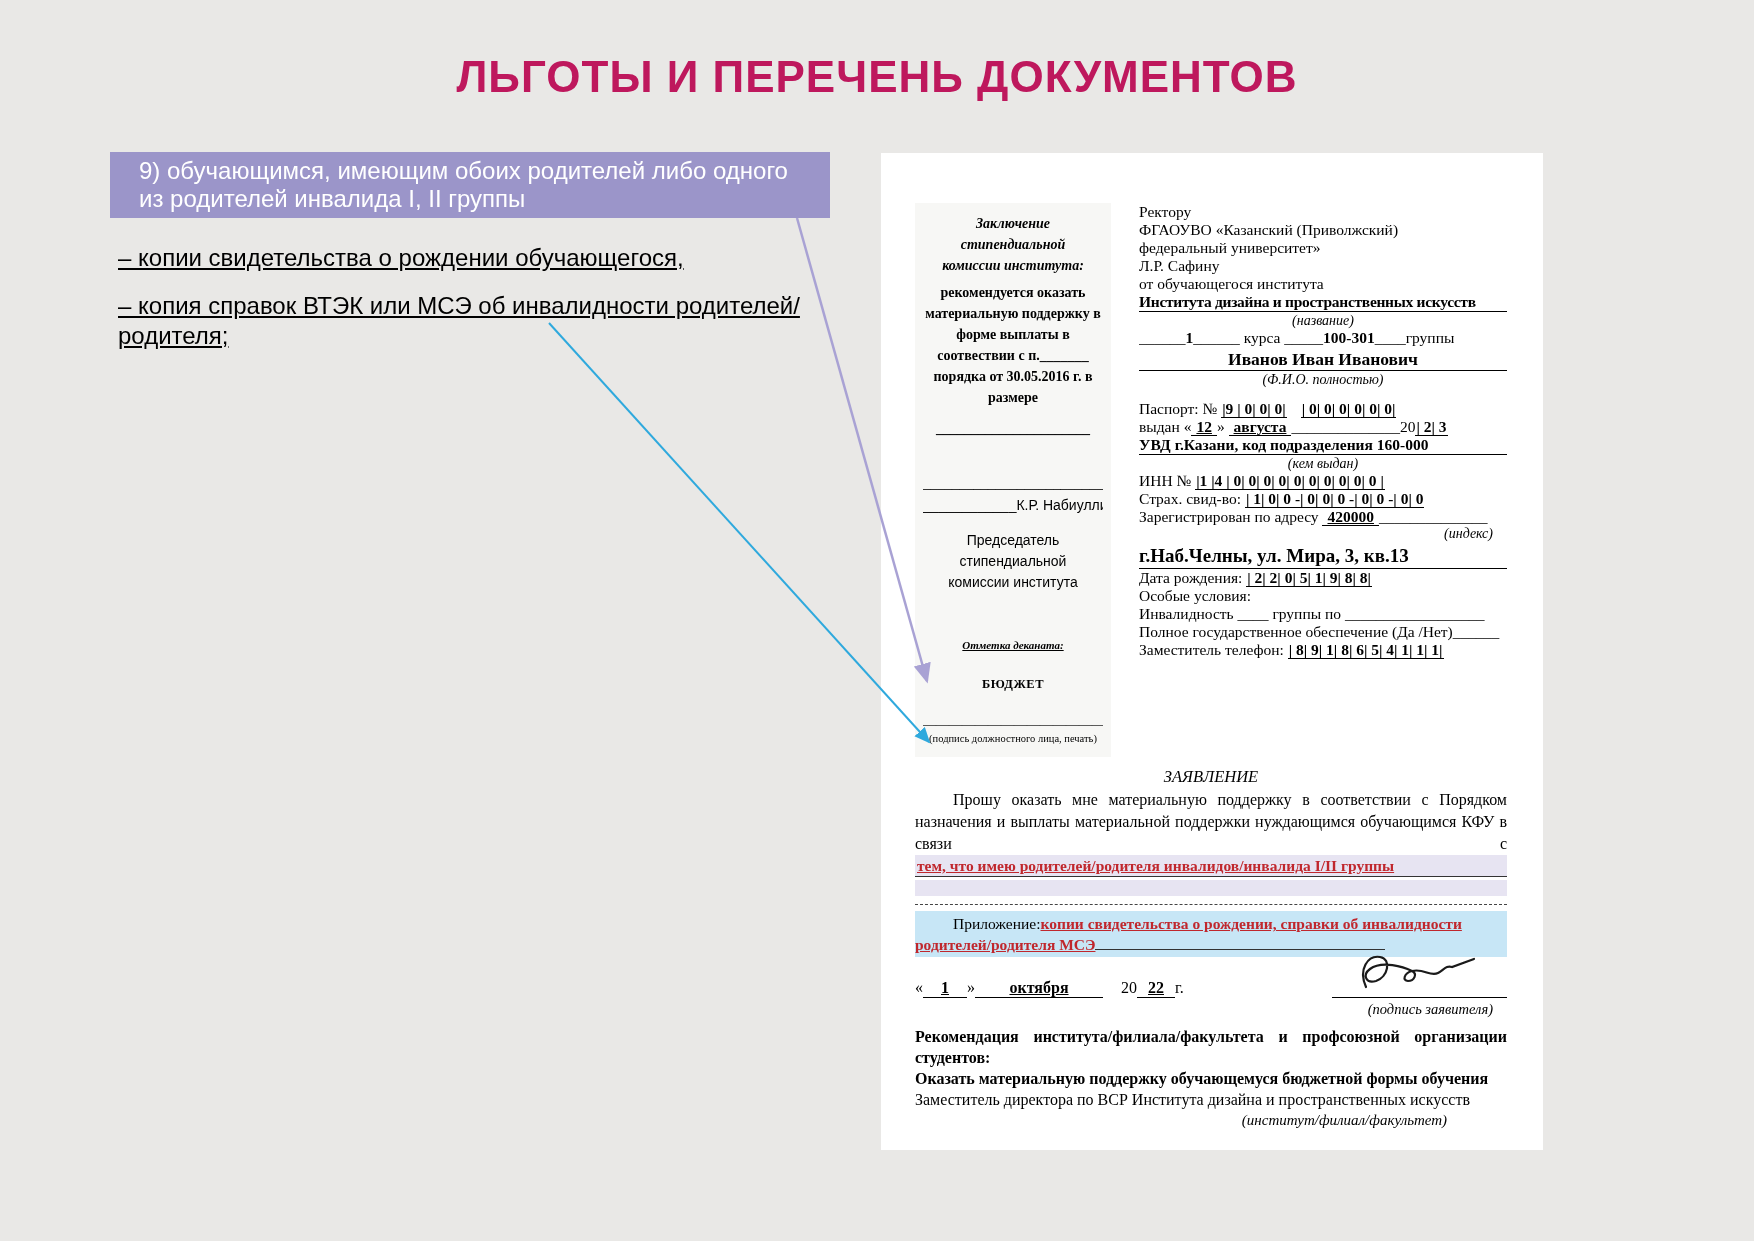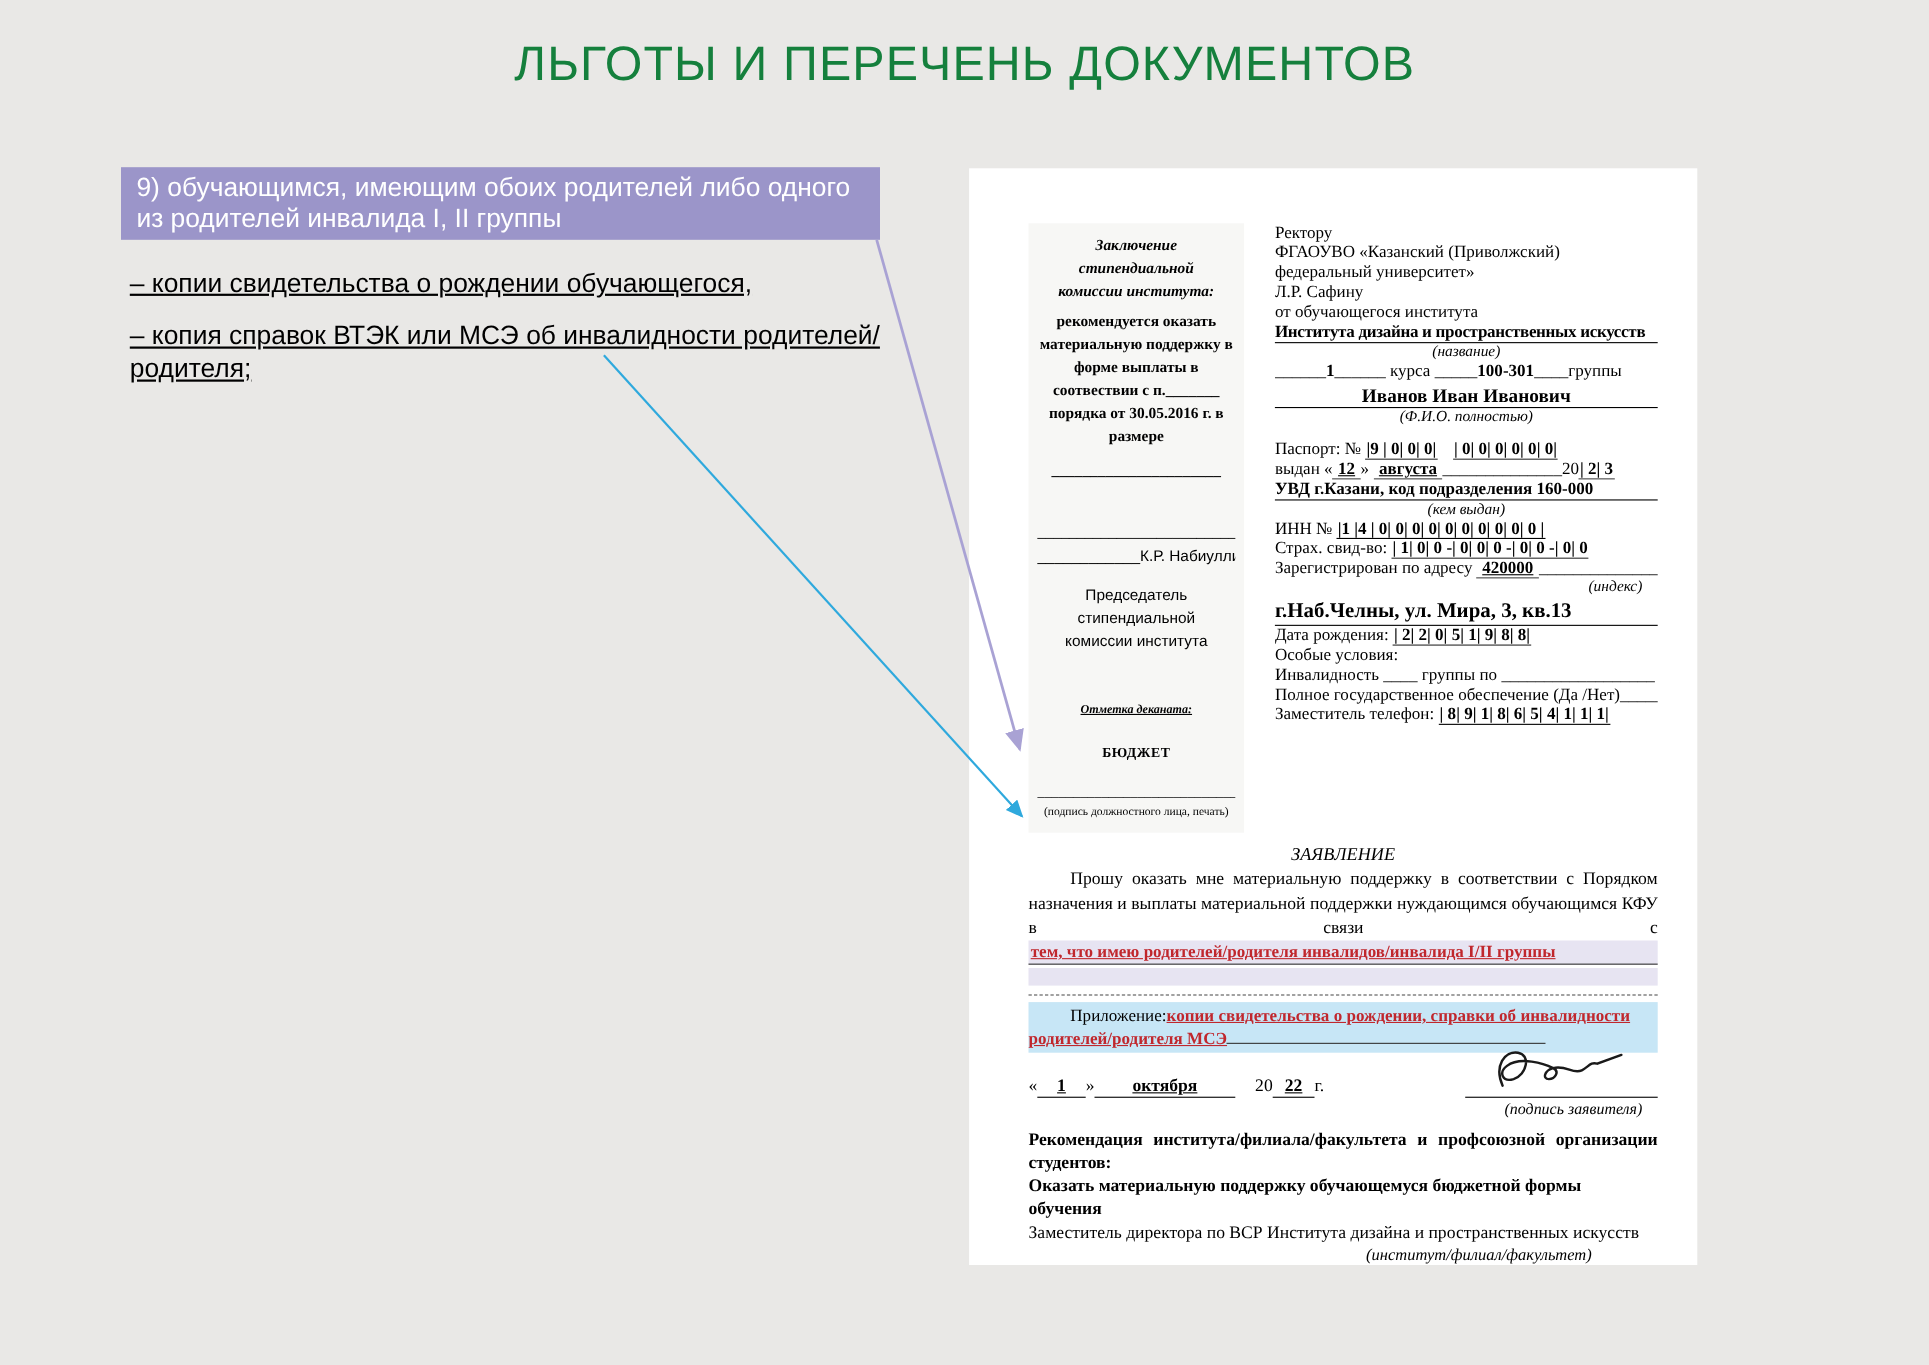--- a/index.html
+++ b/index.html
@@ -1,41 +1,41 @@
 <!DOCTYPE html>
 <html><head>
 <meta charset="utf-8">
 <style>
   html,body{margin:0;padding:0;}
   body{
     width:1754px;height:1241px;position:relative;overflow:hidden;
     background:#e9e8e6;font-family:"Liberation Sans",sans-serif;
   }
   .title{
-    position:absolute;top:34px;left:0;width:100%;text-align:center;
-    font-size:44px;font-weight:normal;color:#15803d;letter-spacing:1px;
+    position:absolute;top:52px;left:0;width:100%;text-align:center;
+    font-size:44px;font-weight:bold;color:#be185d;letter-spacing:1px;
   }
   .benefit-box{
     position:absolute;left:110px;top:152px;width:662px;background:#9b95c9;
-    color:#ffffff;font-size:24px;line-height:28px;padding:5px 14px;
+    color:#ffffff;font-size:24px;line-height:28px;padding:5px 29px;
     white-space:pre-line;
   }
   .bullet{
     position:absolute;left:118px;font-size:24px;line-height:30px;color:#000000;
     white-space:pre-line;
     text-decoration:underline;
   }
   .bullet1{top:243px;}
   .bullet2{top:291px;}
   .arrows{position:absolute;left:0;top:0;width:1754px;height:1241px;pointer-events:none;z-index:5;}
 
   
   .doc{
     position:absolute;left:881px;top:153px;width:662px;height:997px;background:#ffffff;
-    box-sizing:border-box;padding:50px 36px 0 54px;
+    box-sizing:border-box;padding:50px 36px 0 34px;
     font-family:"Liberation Serif",serif;font-size:15.5px;color:#000;overflow:hidden;z-index:1;
   }
   .b{font-weight:bold;}
   .i{font-style:italic;}
   .u{border-bottom:1.2px solid #000;padding:0 5px;text-decoration:underline;}
   .red{color:#c0272d;}
   .sans{font-family:"Liberation Sans",sans-serif;}
   .dg{font-weight:bold;border-bottom:1.2px solid #000;white-space:pre;padding:0 1px;}
   .gap14{display:inline-block;width:14px;}
 

